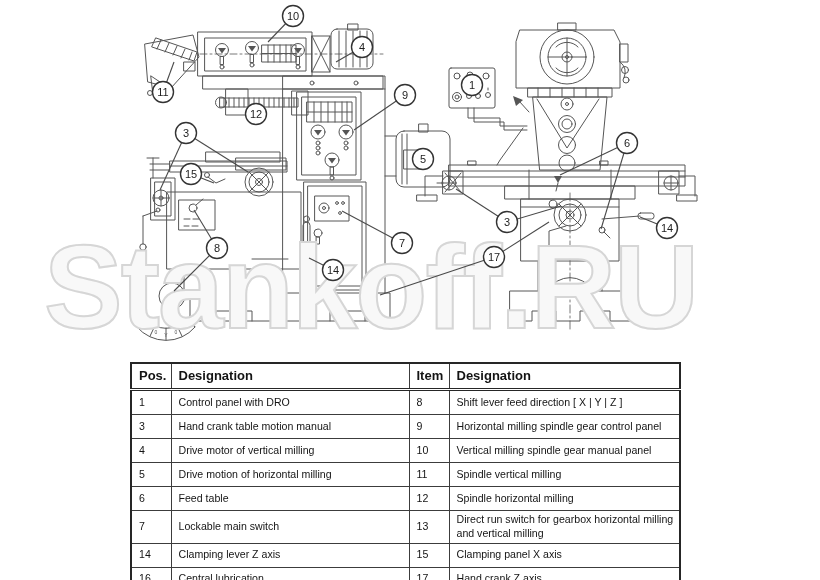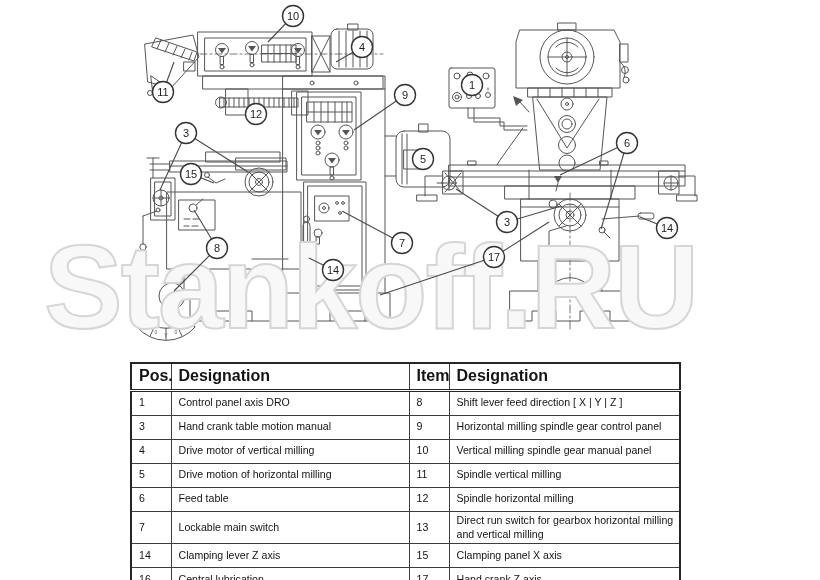--- a/index.html
+++ b/index.html
@@ -11,21 +11,21 @@
   .watermark{position:absolute;left:44px;top:228px;z-index:2;white-space:nowrap;
              font:700 118px/1 "Liberation Sans",sans-serif;letter-spacing:-2px;
              color:rgba(255,255,255,0.84);-webkit-text-stroke:2px #d6d6d6;
              text-shadow:0 0 1px #d0d0d0;}
   table.parts{position:absolute;left:130px;top:362px;width:549px;z-index:4;
               border-collapse:collapse;table-layout:fixed;background:#fff;
               border:2px solid #262626;color:#141414;
               font:10.6px/1.3 "Liberation Sans",sans-serif;}
   table.parts th,table.parts td{border:1px solid #3c3c3c;vertical-align:middle;
               padding:2px 4px 2px 7px;text-align:left;}
-  table.parts thead th{font-size:16px;font-weight:bold;height:20px;
+  table.parts thead th{font-size:13px;font-weight:bold;height:20px;
               border-bottom:3px double #262626;}
   table.parts td{height:19px;white-space:pre-line;}
 </style>
 </head>
 <body>
 
 <div class="stage">
 
   <div class="diagram">
 
@@ -313,21 +313,21 @@
       <tr>
         <th>Pos.</th>
         <th>Designation</th>
         <th>Item</th>
         <th>Designation</th>
       </tr>
     </thead>
     <tbody id="tbody">
         <tr>
           <td>1</td>
-          <td>Control panel axis DRO</td>
+          <td>Control panel with DRO</td>
           <td>8</td>
           <td>Shift lever feed direction [ X | Y | Z ]</td>
         </tr>
         <tr>
           <td>3</td>
           <td>Hand crank table motion manual</td>
           <td>9</td>
           <td>Horizontal milling spindle gear control panel</td>
         </tr>
         <tr>

